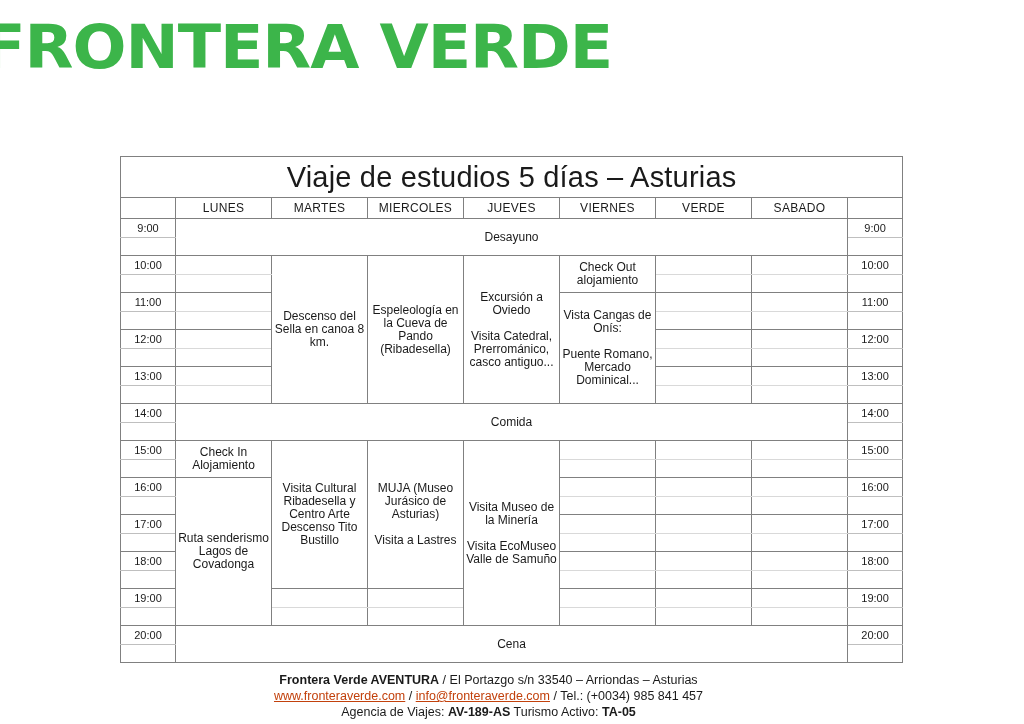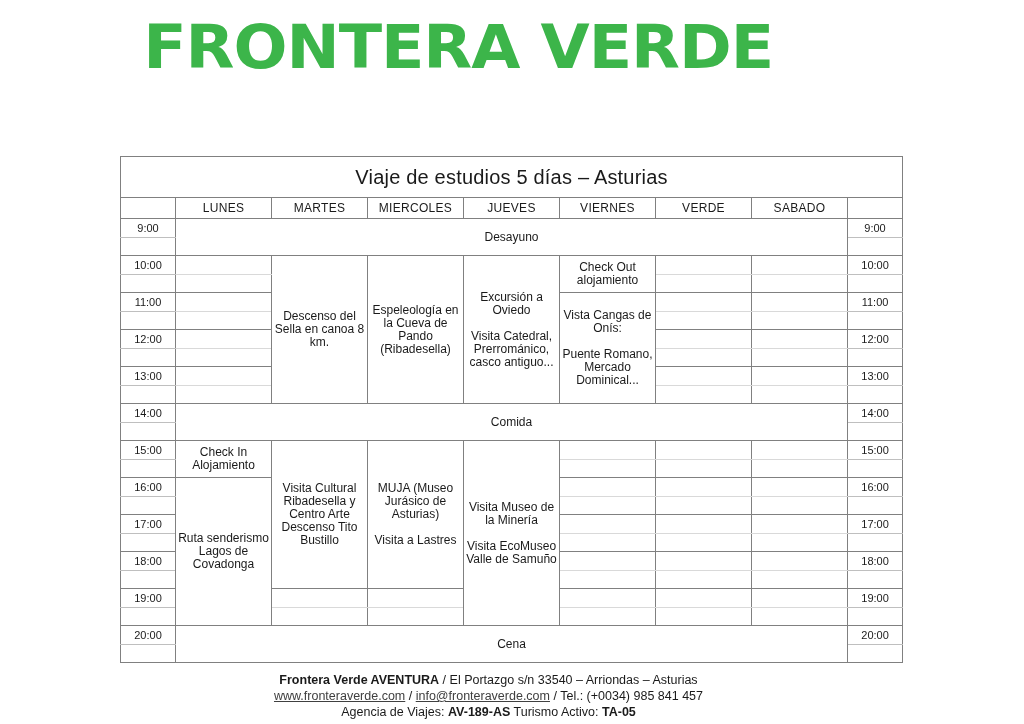--- a/index.html
+++ b/index.html
@@ -8,21 +8,21 @@
     background:#ffffff;
     font-family:"Liberation Sans", sans-serif;
     color:#1a1a1a;
     overflow:hidden;
     position:relative;
   }
 
   
   .logo-wrap{
     position:absolute;left:0;top:16px;width:916px;
-    text-align:center;
+    text-align:left;
   }
   .logo-main{
     font-family:"DejaVu Sans", sans-serif;
     font-weight:bold;
     font-size:60px;
     line-height:62px;
     letter-spacing:-1px;
     color:#3cb54a;
     white-space:nowrap;
     transform:scaleX(1.06);
@@ -54,21 +54,21 @@
     text-align:center;
     vertical-align:middle;
     line-height:13px;
     background:#ffffff;
   }
   col.c-time{width:55px;}
   col.c-day{width:96px;}
 
   .title-cell{
     background:#d3e2b4;
-    font-size:20px;
+    font-size:29px;
     line-height:26px;
     font-weight:normal;
     height:40px;
     color:#1a1a1a;
     letter-spacing:0.2px;
   }
   .dayhdr{
     height:20px;
     font-size:12px;
     letter-spacing:0.3px;
@@ -101,21 +101,21 @@
   
   .footer{
     position:absolute;left:0;top:672px;width:977px;
     text-align:center;
     font-size:12.5px;
     line-height:16px;
     color:#1a1a1a;
   }
   .footer .bold{font-weight:bold;}
   .footer a{
-    color:#404040;
+    color:#c2410c;
   }
 </style>
 </head>
 <body>
 
 <div class="logo-wrap">
   <div class="logo-main">FRONTERA VERDE</div>
 </div>
 
 <table class="sched">

